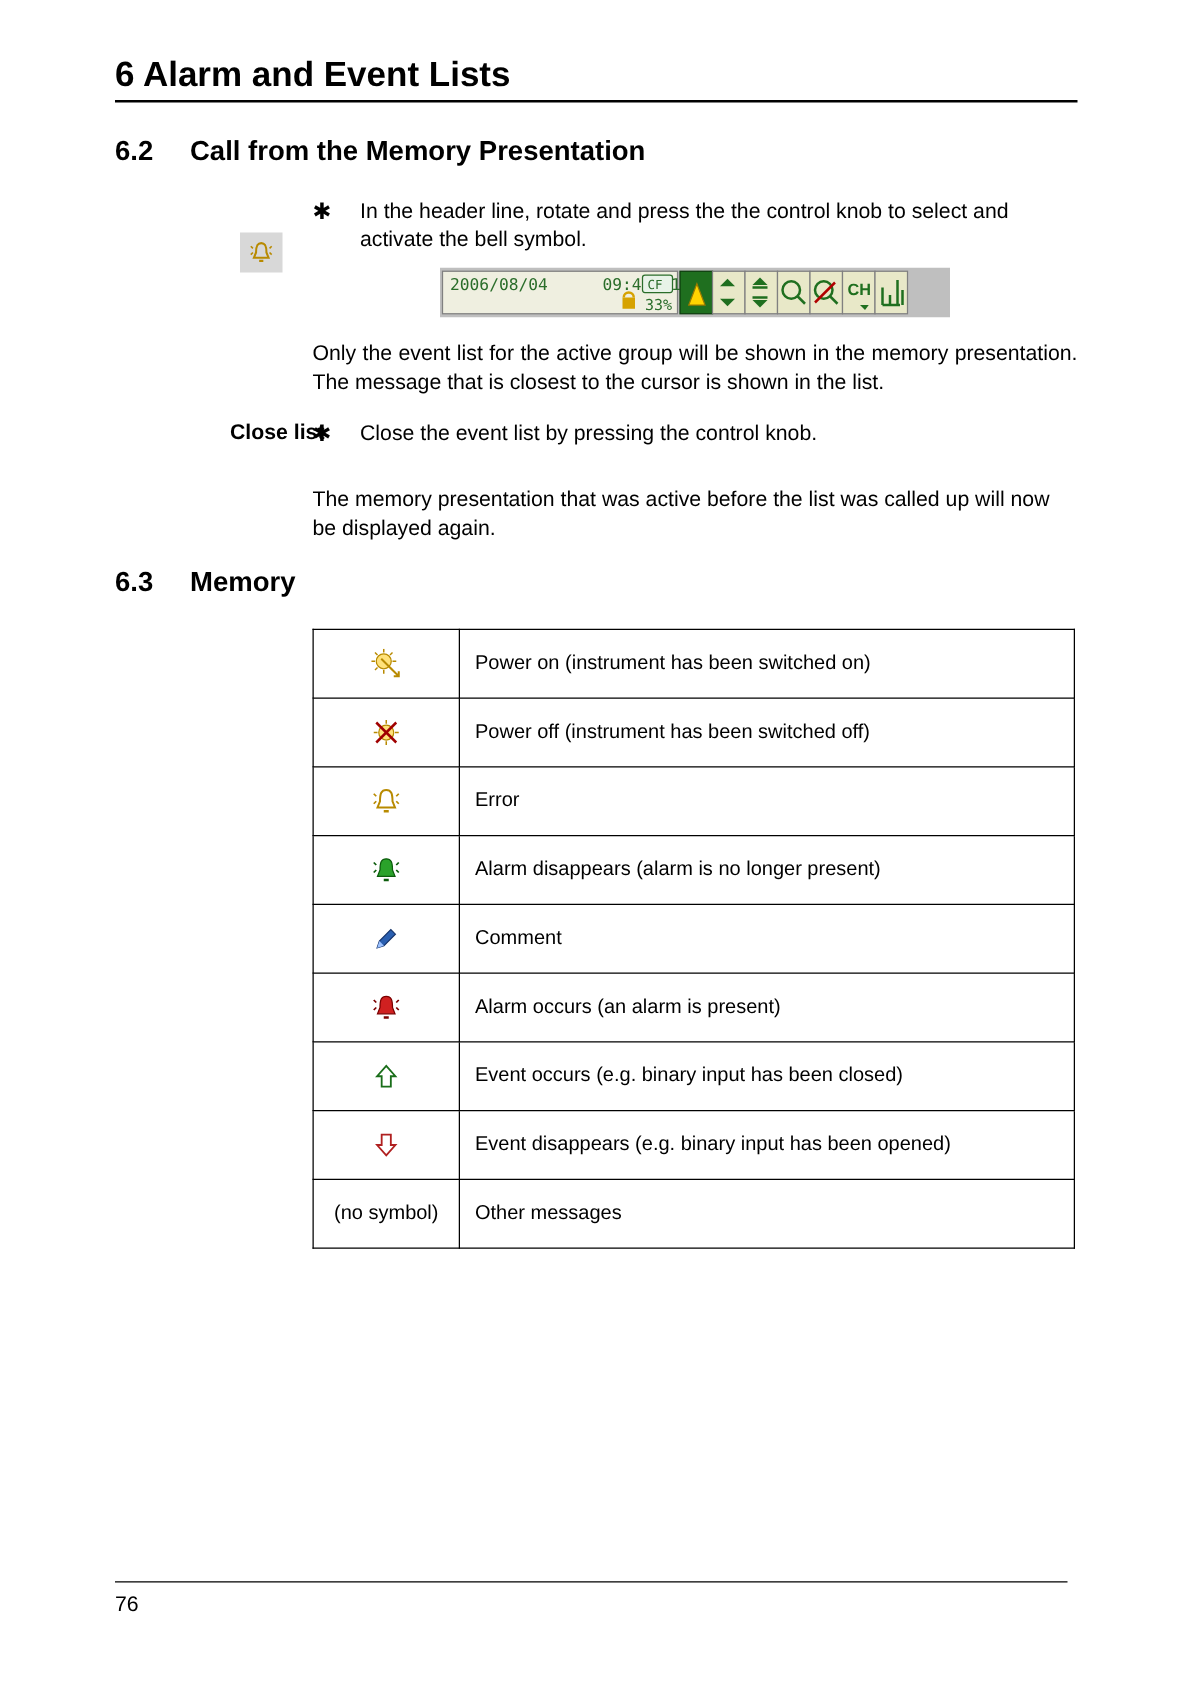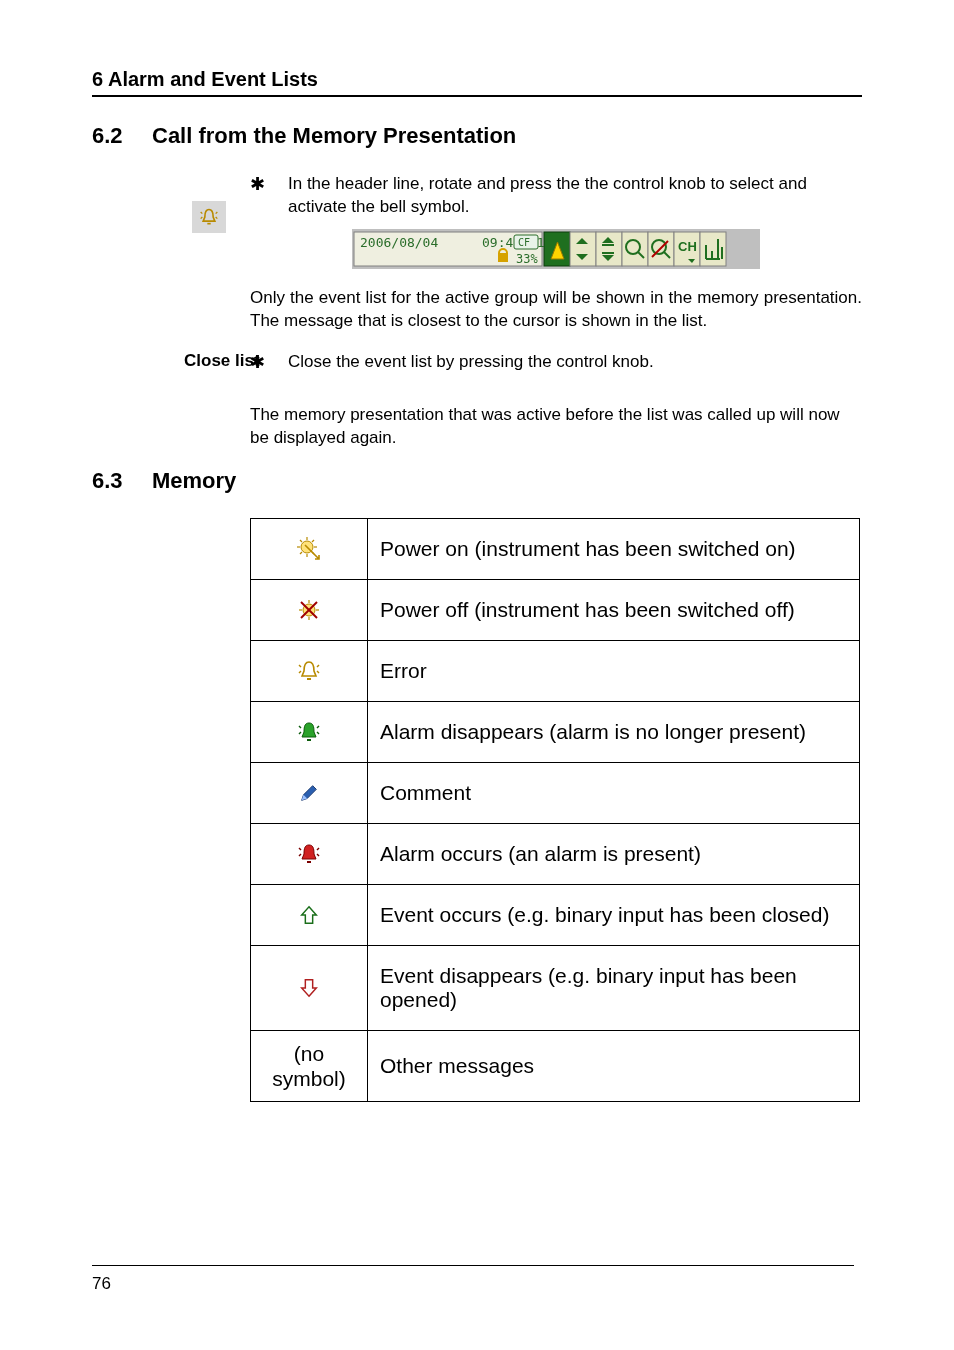--- a/index.html
+++ b/index.html
@@ -8,23 +8,23 @@
     height: 1350px;
     margin: 0;
     padding: 0 92px 0 92px;
     box-sizing: border-box;
     font-family: Arial, Helvetica, sans-serif;
     color: #000;
     background: #fff;
     position: relative;
   }
   .chapter-title {
-    font-size: 20px;
+    font-size: 28px;
     font-weight: bold;
-    margin: 68px 0 4px 0;
+    margin: 44px 0 4px 0;
   }
   .chapter-rule {
     border: none;
     border-top: 2px solid #000;
     margin: 0 0 26px 0;
   }
   .section-heading {
     font-size: 22px;
     font-weight: bold;
     margin: 0 0 24px 0;
@@ -76,21 +76,21 @@
     margin: 8px auto 18px auto;
   }
   .symbols-table {
     margin-left: 158px;
     border-collapse: collapse;
     width: 610px;
   }
   .symbols-table td {
     border: 1px solid #000;
     padding: 18px 12px;
-    font-size: 21px;
+    font-size: 16px;
     vertical-align: middle;
   }
   .symbols-table td.symcell {
     width: 108px;
     text-align: center;
     padding: 10px 4px;
   }
   .page-footer {
     position: absolute;
     bottom: 56px;

